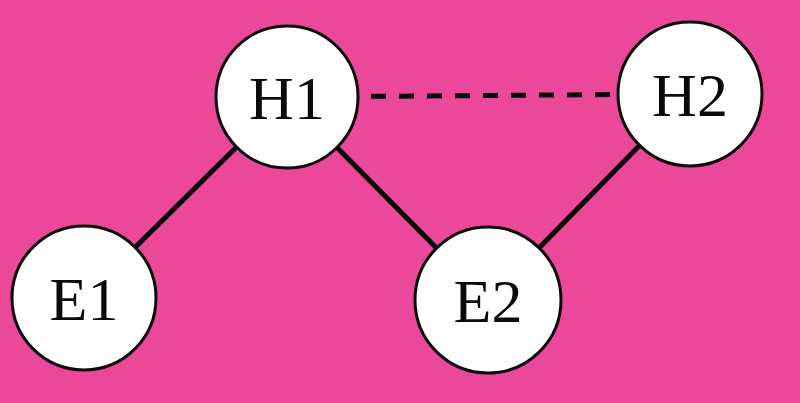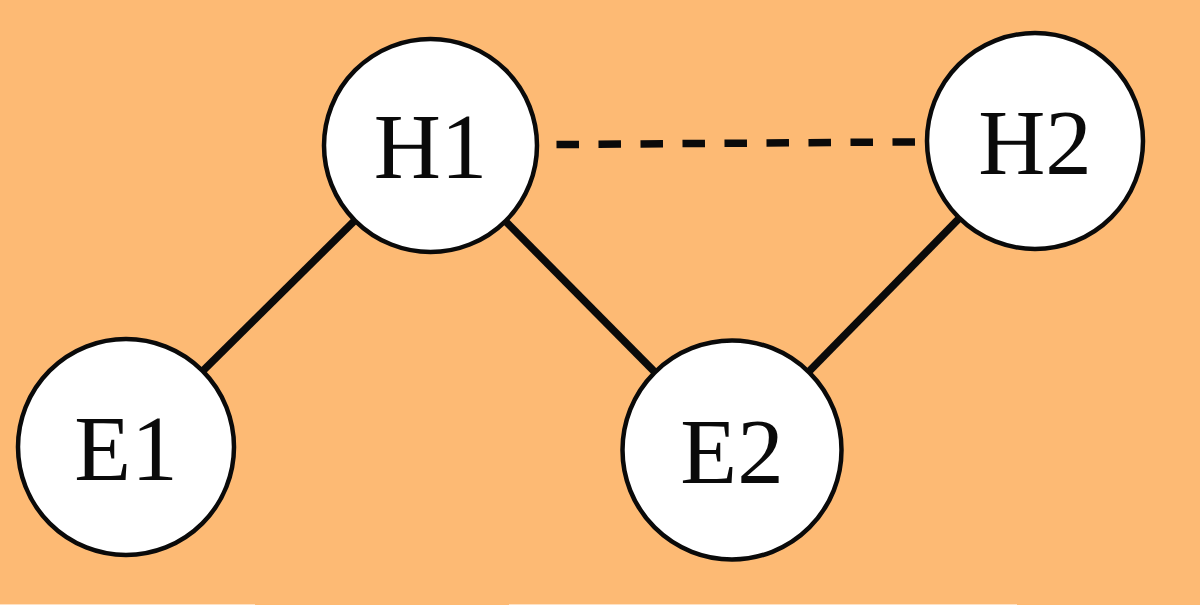--- a/index.html
+++ b/index.html
@@ -4,21 +4,21 @@
 <style>
   html, body {
     margin: 0;
     padding: 0;
     background: #ffffff;
   }
   .stage {
     position: relative;
     width: 800px;
     height: 403px;
-    background: #fdba74;
+    background: #ec4899;
     overflow: hidden;
     font-family: "Liberation Serif", "DejaVu Serif", serif;
   }
   svg {
     display: block;
   }
   .node-label {
     font-family: "Liberation Serif", "DejaVu Serif", serif;
     user-select: none;
   }

